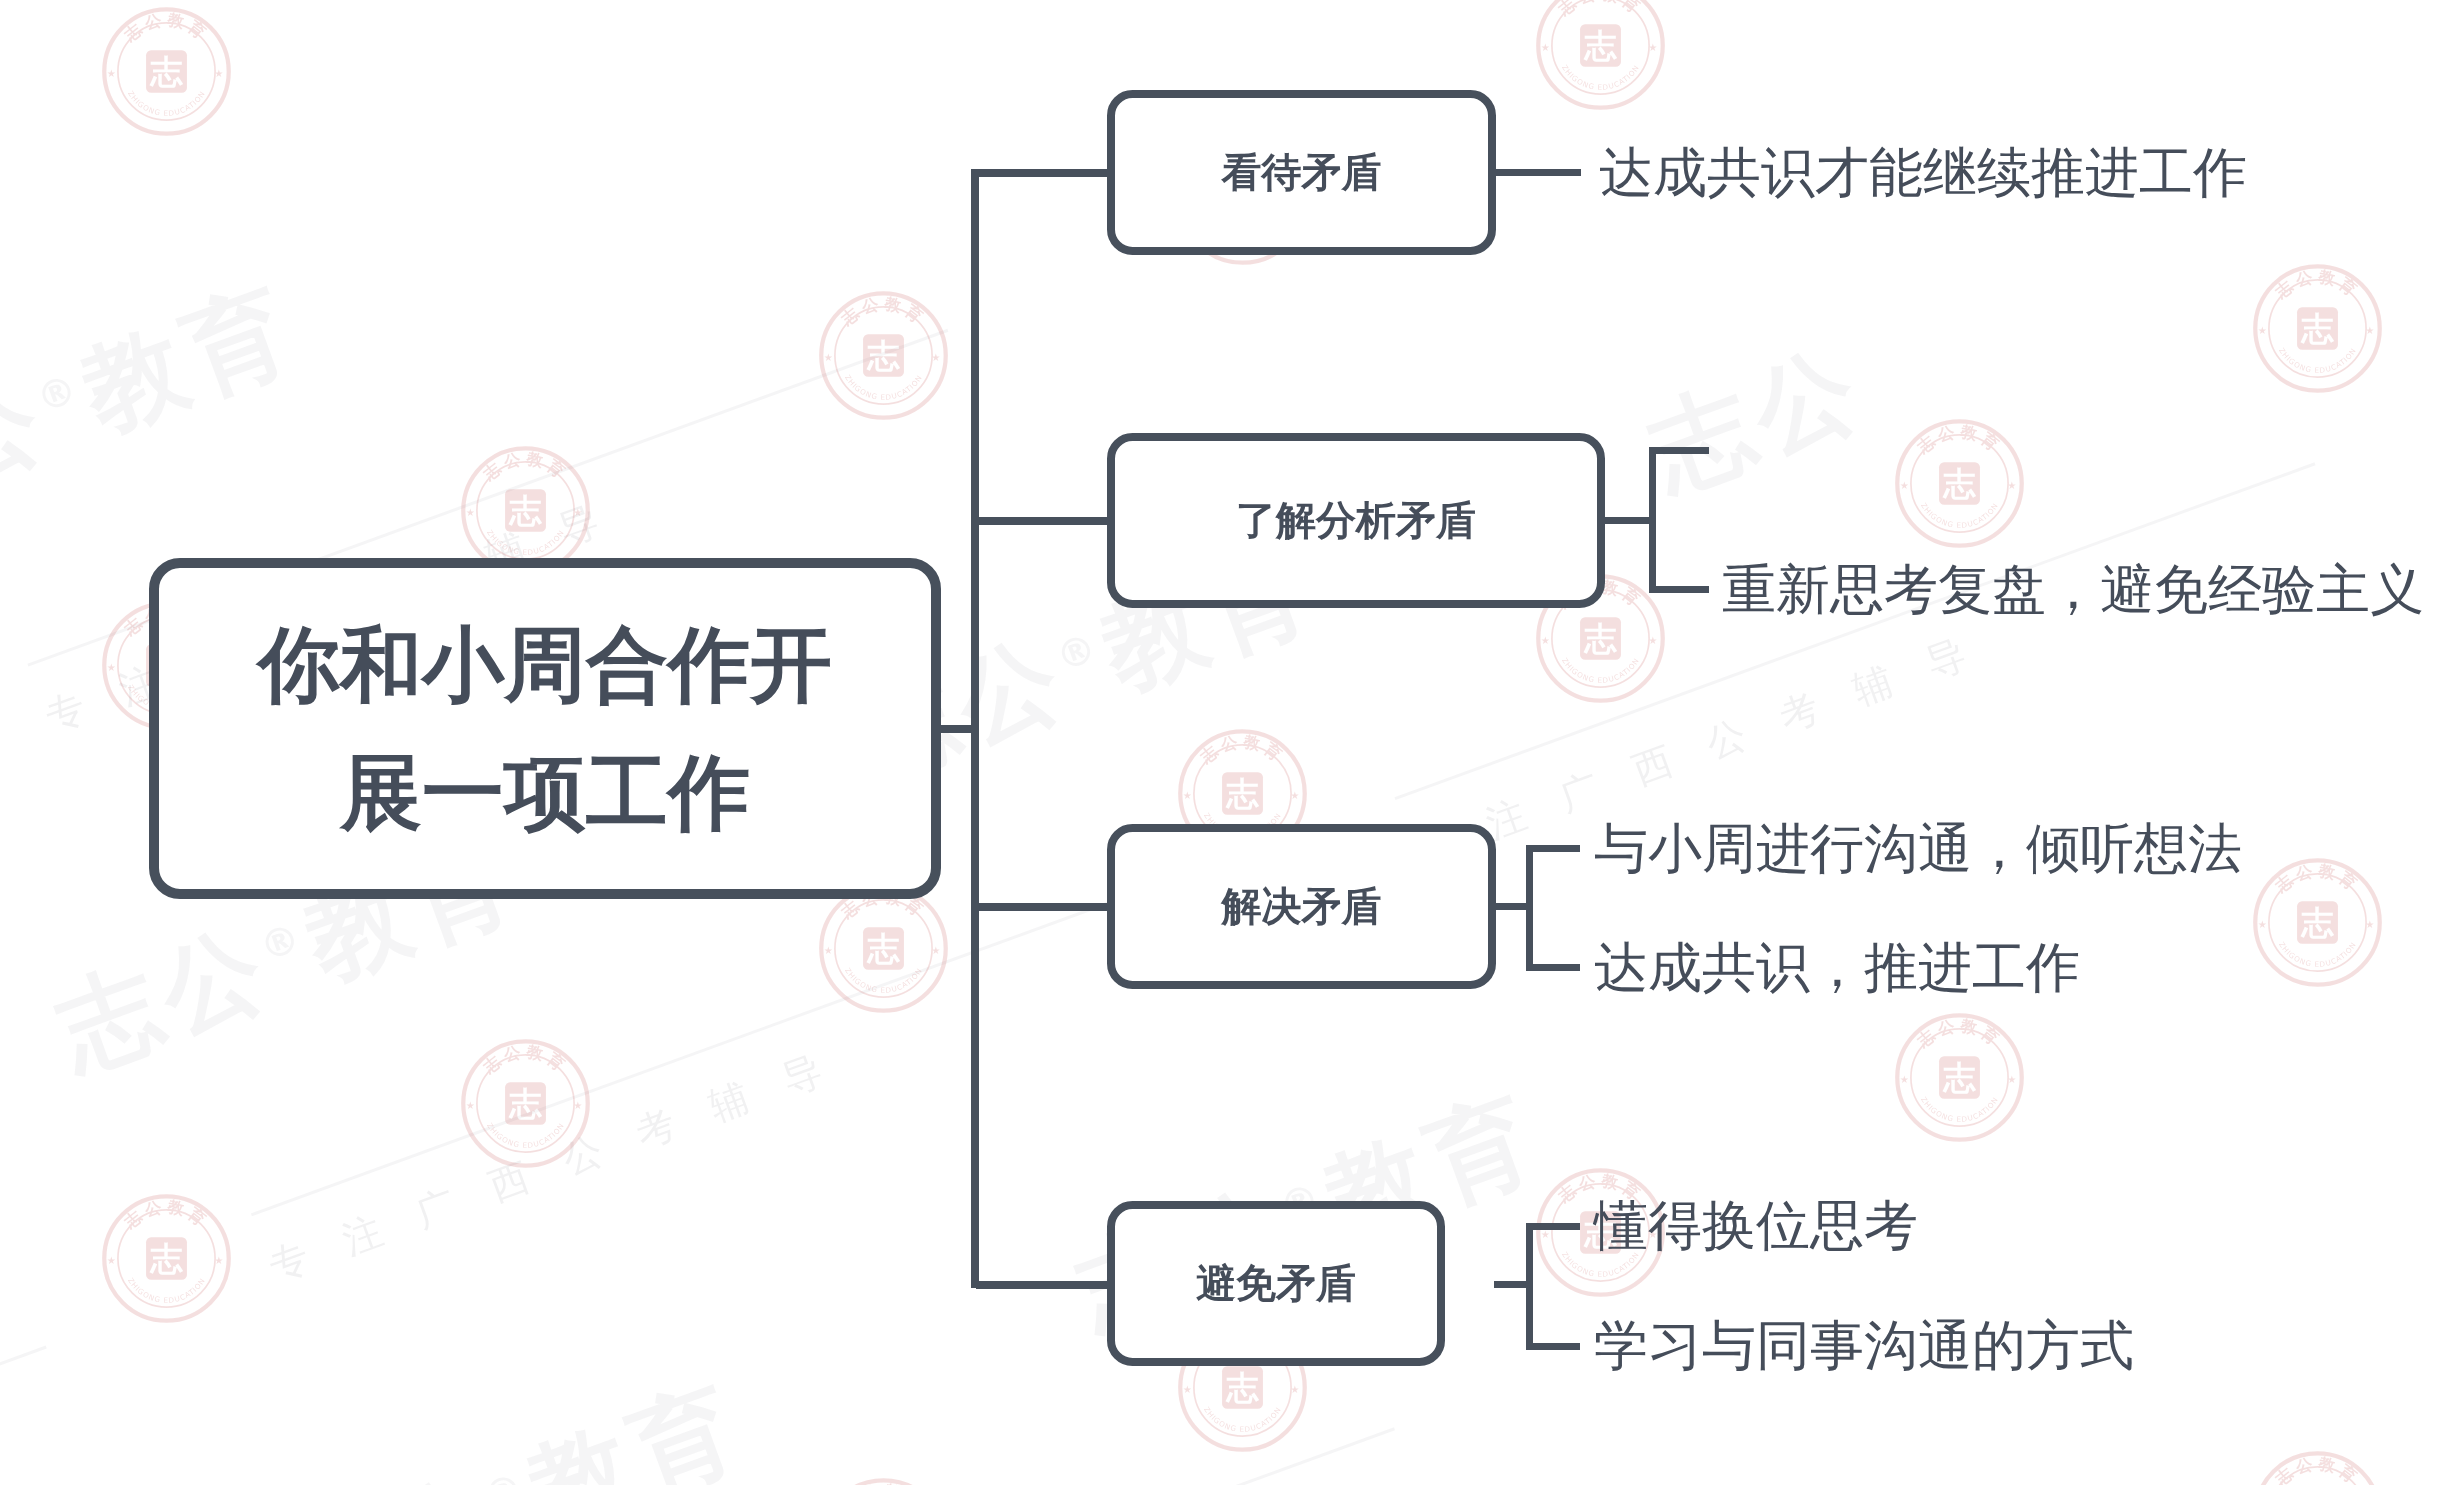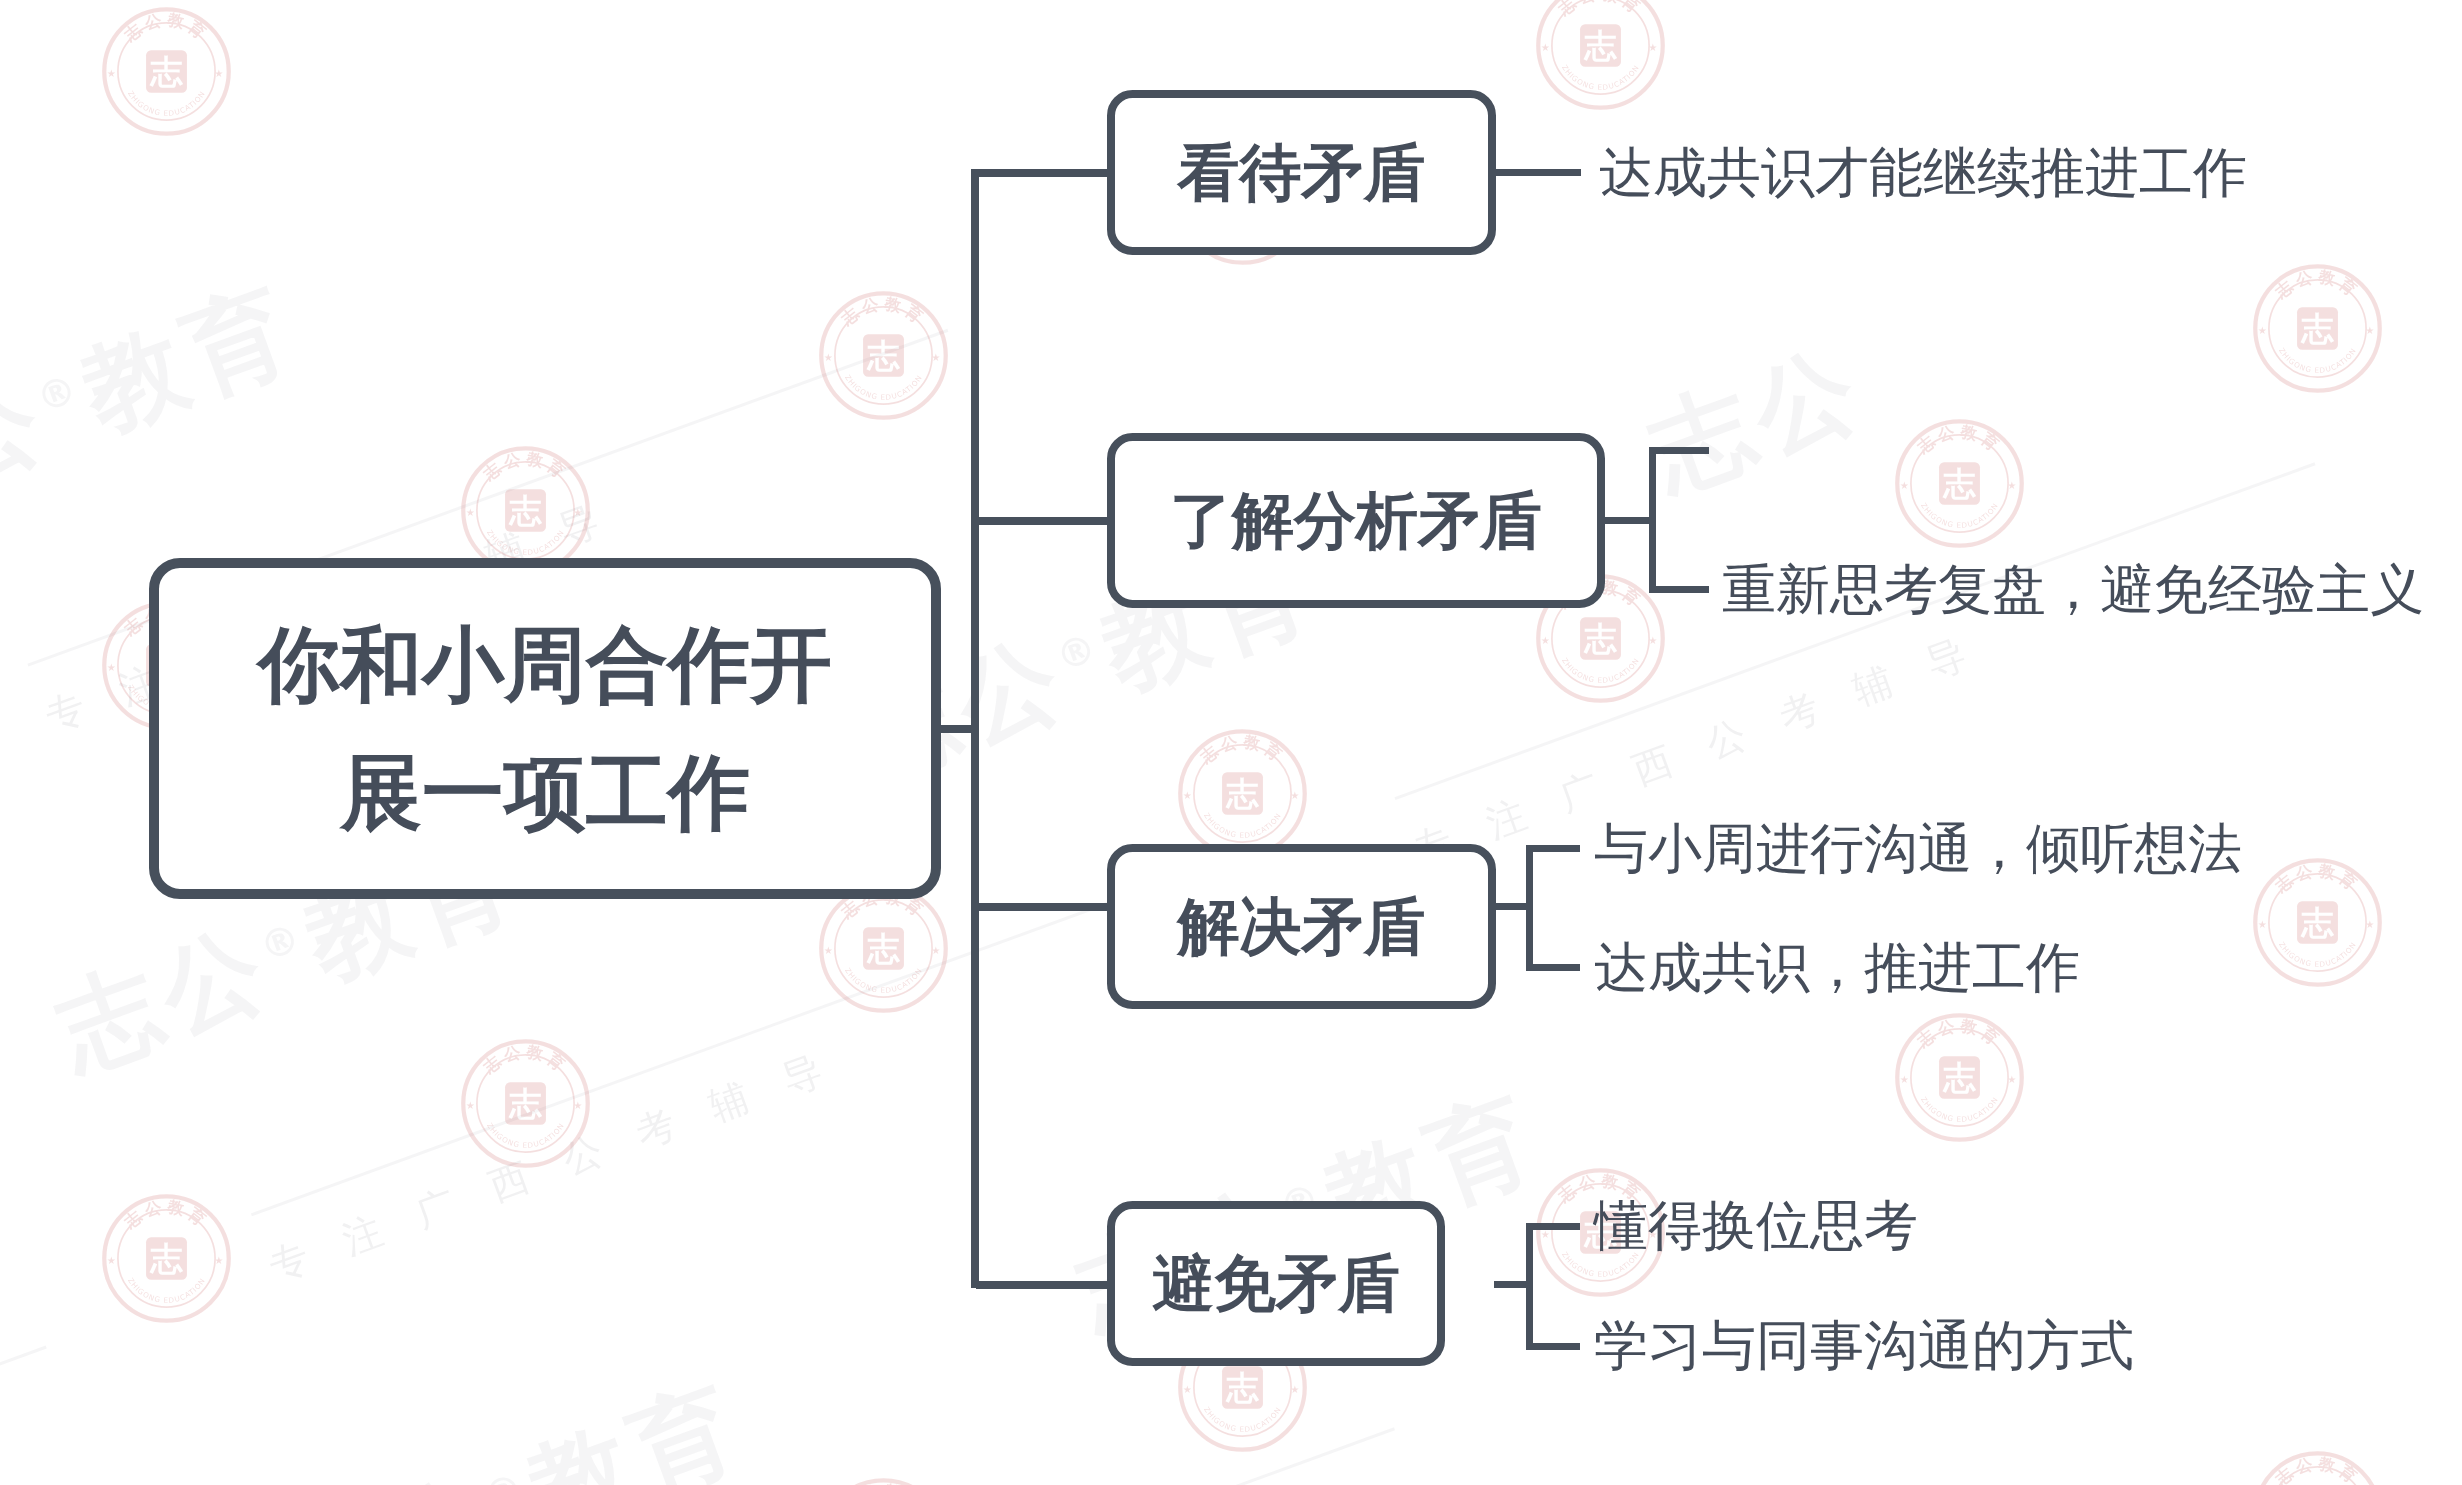--- a/index.html
+++ b/index.html
@@ -35,21 +35,21 @@
   
   .hline,.vline{position:absolute;background:var(--ink);z-index:1;}
   
   .node{
     position:absolute;display:flex;align-items:center;justify-content:center;
     background:var(--node-fill);border:8.5px solid var(--ink);border-radius:25.5px;
     z-index:2;text-align:center;box-sizing:border-box;
   }
   .node-root{border-width:10.2px;border-radius:31px;}
   .node-root .node-label{font-size:82px;font-weight:700;line-height:1.55;}
-  .node-branch .node-label{font-size:62px;font-weight:600;white-space:nowrap;}
+  .node-branch .node-label{font-size:40px;font-weight:600;white-space:nowrap;}
   .leaf{
     position:absolute;font-size:54px;font-weight:400;line-height:61px;
     white-space:nowrap;z-index:2;color:var(--node-text);
   }
 </style>
 </head>
 <body>
 
 <div class="canvas">
 
@@ -359,21 +359,21 @@
   </div>
 
   <div class="node node-branch" style="left:1107px;top:90px;width:389px;height:165px;">
     <span class="node-label">看待矛盾</span>
   </div>
 
   <div class="node node-branch" style="left:1107px;top:433px;width:498px;height:175px;">
     <span class="node-label">了解分析矛盾</span>
   </div>
 
-  <div class="node node-branch" style="left:1107px;top:844px;width:389px;height:165px;">
+  <div class="node node-branch" style="left:1107px;top:824px;width:389px;height:165px;">
     <span class="node-label">解决矛盾</span>
   </div>
 
   <div class="node node-branch" style="left:1107px;top:1201px;width:338px;height:165px;">
     <span class="node-label">避免矛盾</span>
   </div>
 
   <div class="leaf" style="left:1599px;top:142px;">达成共识才能继续推进工作</div>
 
   <div class="leaf" style="left:1722px;top:559px;text-align:right;">重新思考复盘，避免经验主义</div>

